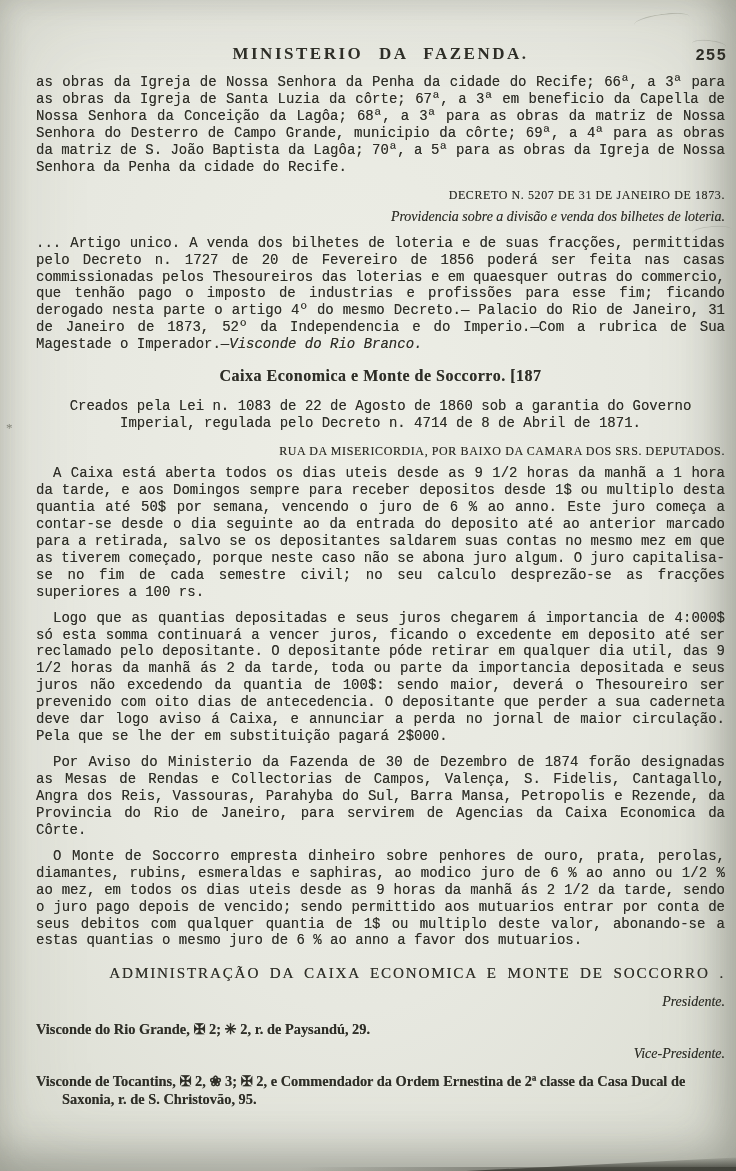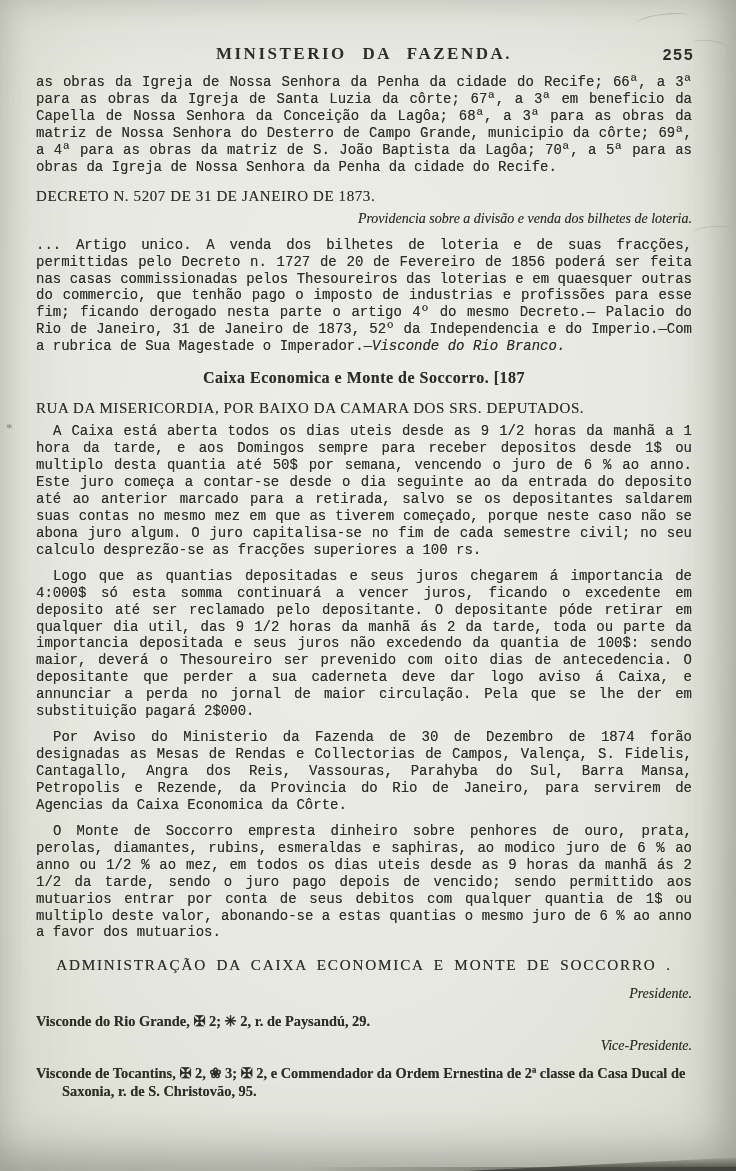--- a/index.html
+++ b/index.html
@@ -6,38 +6,38 @@
   .page {
     position:relative;
     width:736px; height:1171px;
     margin:0 auto;
     background: radial-gradient(ellipse at 48% 38%, #edeee6 0%, #e7e8e0 55%, #dadcd1 100%);
     box-shadow: inset -14px -20px 38px rgba(70,72,62,0.30), inset 0 0 90px rgba(110,112,100,0.18), inset 6px 4px 24px rgba(120,122,110,0.12);
     overflow:hidden;
     font-family:"Liberation Serif","DejaVu Serif",serif;
     color:#2e2e27;
   }
-  .content { position:absolute; left:36px; right:44px; top:44px; }
+  .content { position:absolute; left:36px; right:11px; top:44px; }
   .hdr { position:relative; text-align:center; margin-bottom:10px; }
   .hdr-title { font-weight:bold; font-size:17px; letter-spacing:2.5px; word-spacing:9px; }
   .pagenum { position:absolute; right:-2px; top:3px; font-weight:bold; font-size:16px; letter-spacing:1px;font-family:Liberation Mono, monospace; }
   p { margin:0; }
   .body {
     font-size:14px; line-height:1.21; text-align:justify;
     text-shadow:0 0 0.5px rgba(42,42,36,0.55);
     margin-bottom:9px;
     font-family:Liberation Mono, monospace;
   }
   .indent { text-indent:17px; }
-  .smallcaps-line { font-size:15px; letter-spacing:0.6px; text-align:left; margin:12px 0 6px; text-shadow:0 0 0.4px rgba(42,42,36,0.5); }
+  .smallcaps-line { font-size:12px; letter-spacing:0.6px; text-align:right; margin:12px 0 6px; text-shadow:0 0 0.4px rgba(42,42,36,0.5); }
   .italic-line { font-style:italic; font-size:14px; text-align:right; margin:4px 0 10px; text-shadow:0 0 0.4px rgba(42,42,36,0.5); }
   .sec-title { font-weight:bold; font-size:16px; text-align:center; letter-spacing:0.5px; margin:14px 0 13px; text-shadow:0 0 0.5px rgba(42,42,36,0.55); }
   .founding { text-align:center; }
   .sig { font-style:italic; }
-  .admin-heading { font-size:15.2px; letter-spacing:1.8px; word-spacing:4px; text-align:center; margin:15px 0 12px; text-shadow:0 0 0.5px rgba(42,42,36,0.6); }
+  .admin-heading { font-size:15.2px; letter-spacing:1.8px; word-spacing:4px; text-align:right; margin:15px 0 12px; text-shadow:0 0 0.5px rgba(42,42,36,0.6); }
   .officer { font-weight:bold; font-size:14.4px; line-height:1.25; margin-bottom:8px; text-shadow:0 0 0.4px rgba(42,42,36,0.5); }
   .hang { padding-left:26px; text-indent:-26px; }
   .margin-mark { position:absolute; left:6px; top:420px; font-size:13px; color:#84857a; }
   .smudge { position:absolute; border-radius:50%; pointer-events:none; }
   .smudge-a { top:14px; right:46px; width:56px; height:12px; border-top:1.5px solid rgba(120,122,110,0.35); transform:rotate(-8deg); }
   .smudge-b { top:40px; right:10px; width:34px; height:9px; border-top:1px solid rgba(120,122,110,0.28); transform:rotate(6deg); }
   .smudge-c { top:226px; right:4px; width:40px; height:10px; border-top:1px solid rgba(120,122,110,0.25); transform:rotate(-5deg); }
   .edge-wedge {
     position:absolute; bottom:0; right:0; width:270px; height:16px;
     background:linear-gradient(to top, #43443c 0%, rgba(67,68,60,0) 95%);
@@ -64,20 +64,21 @@
 
     <p class="body">as obras da Igreja de Nossa Senhora da Penha da cidade do Recife; 66ª, a 3ª para as obras da Igreja de Santa Luzia da côrte; 67ª, a 3ª em beneficio da Capella de Nossa Senhora da Conceição da Lagôa; 68ª, a 3ª para as obras da matriz de Nossa Senhora do Desterro de Campo Grande, municipio da côrte; 69ª, a 4ª para as obras da matriz de S. João Baptista da Lagôa; 70ª, a 5ª para as obras da Igreja de Nossa Senhora da Penha da cidade do Recife.</p>
 
     <div class="smallcaps-line">DECRETO N. 5207 DE 31 DE JANEIRO DE 1873.</div>
     <div class="italic-line">Providencia sobre a divisão e venda dos bilhetes de loteria.</div>
 
     <p class="body"><span>... Artigo unico. A venda dos bilhetes de loteria e de suas fracções, permittidas pelo Decreto n. 1727 de 20 de Fevereiro de 1856 poderá ser feita nas casas commissionadas pelos Thesoureiros das loterias e em quaesquer outras do commercio, que tenhão pago o imposto de industrias e profissões para esse fim; ficando derogado nesta parte o artigo 4º do mesmo Decreto.— Palacio do Rio de Janeiro, 31 de Janeiro de 1873, 52º da Independencia e do Imperio.—Com a rubrica de Sua Magestade o Imperador.—</span><span class="sig">Visconde do Rio Branco.</span></p>
 
     <div class="sec-title">Caixa Economica e Monte de Soccorro. [187</div>
 
+    <p class="body founding">Creados pela Lei n. 1083 de 22 de Agosto de 1860 sob a garantia do Governo Imperial, regulada pelo Decreto n. 4714 de 8 de Abril de 1871.</p>
 
     <div class="smallcaps-line">RUA DA MISERICORDIA, POR BAIXO DA CAMARA DOS SRS. DEPUTADOS.</div>
 
     <p class="body indent">A Caixa está aberta todos os dias uteis desde as 9 1/2 horas da manhã a 1 hora da tarde, e aos Domingos sempre para receber depositos desde 1$ ou multiplo desta quantia até 50$ por semana, vencendo o juro de 6 % ao anno. Este juro começa a contar-se desde o dia seguinte ao da entrada do deposito até ao anterior marcado para a retirada, salvo se os depositantes saldarem suas contas no mesmo mez em que as tiverem começado, porque neste caso não se abona juro algum. O juro capitalisa-se no fim de cada semestre civil; no seu calculo desprezão-se as fracções superiores a 100 rs.</p>
     <p class="body indent">Logo que as quantias depositadas e seus juros chegarem á importancia de 4:000$ só esta somma continuará a vencer juros, ficando o excedente em deposito até ser reclamado pelo depositante. O depositante póde retirar em qualquer dia util, das 9 1/2 horas da manhã ás 2 da tarde, toda ou parte da importancia depositada e seus juros não excedendo da quantia de 100$: sendo maior, deverá o Thesoureiro ser prevenido com oito dias de antecedencia. O depositante que perder a sua caderneta deve dar logo aviso á Caixa, e annunciar a perda no jornal de maior circulação. Pela que se lhe der em substituição pagará 2$000.</p>
     <p class="body indent">Por Aviso do Ministerio da Fazenda de 30 de Dezembro de 1874 forão designadas as Mesas de Rendas e Collectorias de Campos, Valença, S. Fidelis, Cantagallo, Angra dos Reis, Vassouras, Parahyba do Sul, Barra Mansa, Petropolis e Rezende, da Provincia do Rio de Janeiro, para servirem de Agencias da Caixa Economica da Côrte.</p>
     <p class="body indent">O Monte de Soccorro empresta dinheiro sobre penhores de ouro, prata, perolas, diamantes, rubins, esmeraldas e saphiras, ao modico juro de 6 % ao anno ou 1/2 % ao mez, em todos os dias uteis desde as 9 horas da manhã ás 2 1/2 da tarde, sendo o juro pago depois de vencido; sendo permittido aos mutuarios entrar por conta de seus debitos com qualquer quantia de 1$ ou multiplo deste valor, abonando-se a estas quantias o mesmo juro de 6 % ao anno a favor dos mutuarios.</p>
 
     <div class="admin-heading">ADMINISTRAÇÃO DA CAIXA ECONOMICA E MONTE DE SOCCORRO .</div>
 

